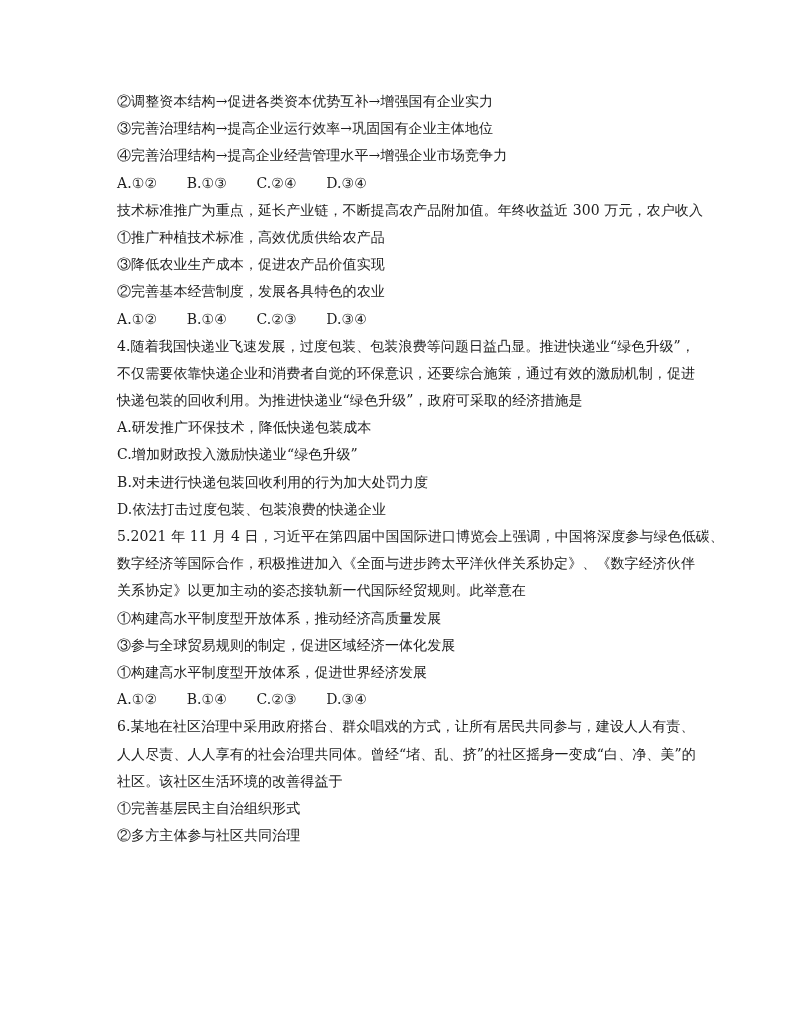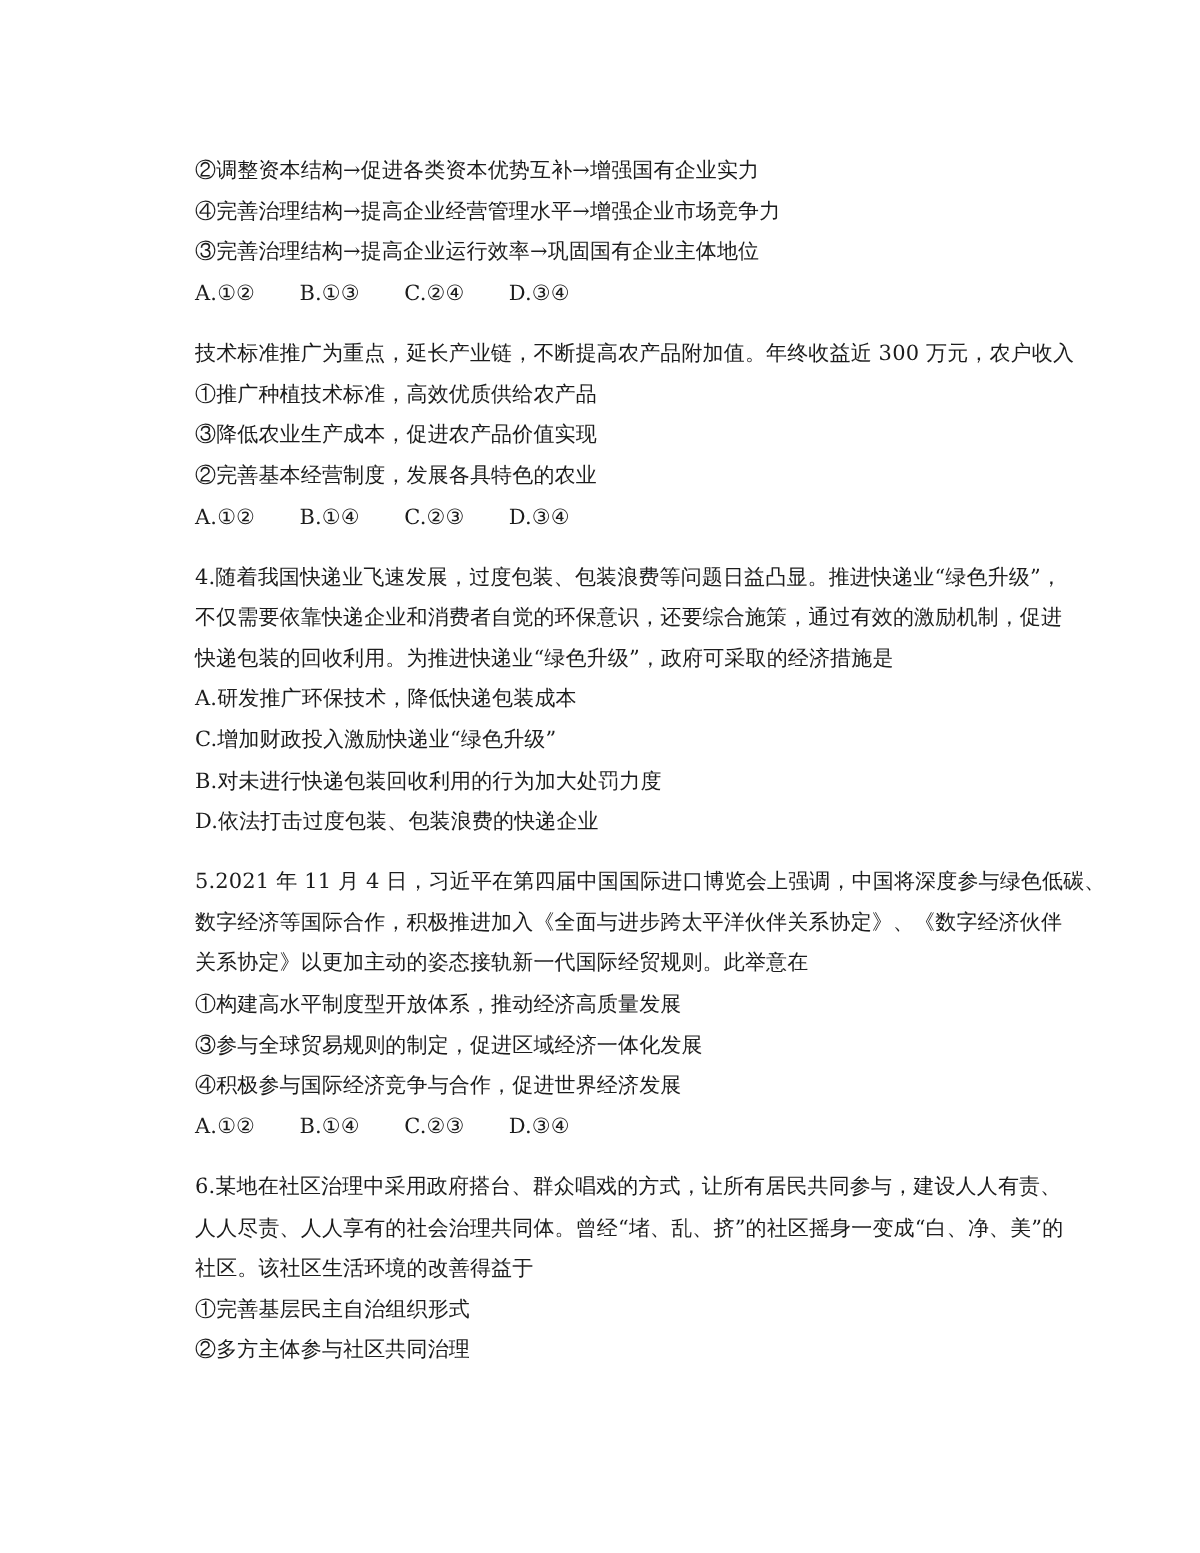--- a/index.html
+++ b/index.html
@@ -29,34 +29,34 @@
     white-space: nowrap;
     letter-spacing: 0.1px;
   }
   .choices .choice {
     display: inline-block;
   }
   .choices .choice + .choice {
     margin-left: 25px;
   }
   .question {
-    margin: 13px;
+    margin: 0;
     padding: 0;
   }
 </style>
 </head>
 <body>
 
 <div class="page">
   <div class="content">
 
     <section class="question">
       <div class="line">②调整资本结构→促进各类资本优势互补→增强国有企业实力</div>
+      <div class="line">③完善治理结构→提高企业运行效率→巩固国有企业主体地位</div>
       <div class="line">④完善治理结构→提高企业经营管理水平→增强企业市场竞争力</div>
-      <div class="line">③完善治理结构→提高企业运行效率→巩固国有企业主体地位</div>
       <div class="line choices">
         <span class="choice">A.①②</span>
         <span class="choice">B.①③</span>
         <span class="choice">C.②④</span>
         <span class="choice">D.③④</span>
       </div>
     </section>
 
     <section class="question">
       <div class="line">技术标准推广为重点，延长产业链，不断提高农产品附加值。年终收益近 300 万元，农户收入</div>
@@ -80,21 +80,21 @@
       <div class="line">B.对未进行快递包装回收利用的行为加大处罚力度</div>
       <div class="line">D.依法打击过度包装、包装浪费的快递企业</div>
     </section>
 
     <section class="question">
       <div class="line">5.2021 年 11 月 4 日，习近平在第四届中国国际进口博览会上强调，中国将深度参与绿色低碳、</div>
       <div class="line">数字经济等国际合作，积极推进加入《全面与进步跨太平洋伙伴关系协定》、《数字经济伙伴</div>
       <div class="line">关系协定》以更加主动的姿态接轨新一代国际经贸规则。此举意在</div>
       <div class="line">①构建高水平制度型开放体系，推动经济高质量发展</div>
       <div class="line">③参与全球贸易规则的制定，促进区域经济一体化发展</div>
-      <div class="line">④积极参与国际经济竞争与合作，促进世界经济发展</div>
+      <div class="line">①构建高水平制度型开放体系，促进世界经济发展</div>
       <div class="line choices">
         <span class="choice">A.①②</span>
         <span class="choice">B.①④</span>
         <span class="choice">C.②③</span>
         <span class="choice">D.③④</span>
       </div>
     </section>
 
     <section class="question">
       <div class="line">6.某地在社区治理中采用政府搭台、群众唱戏的方式，让所有居民共同参与，建设人人有责、</div>

